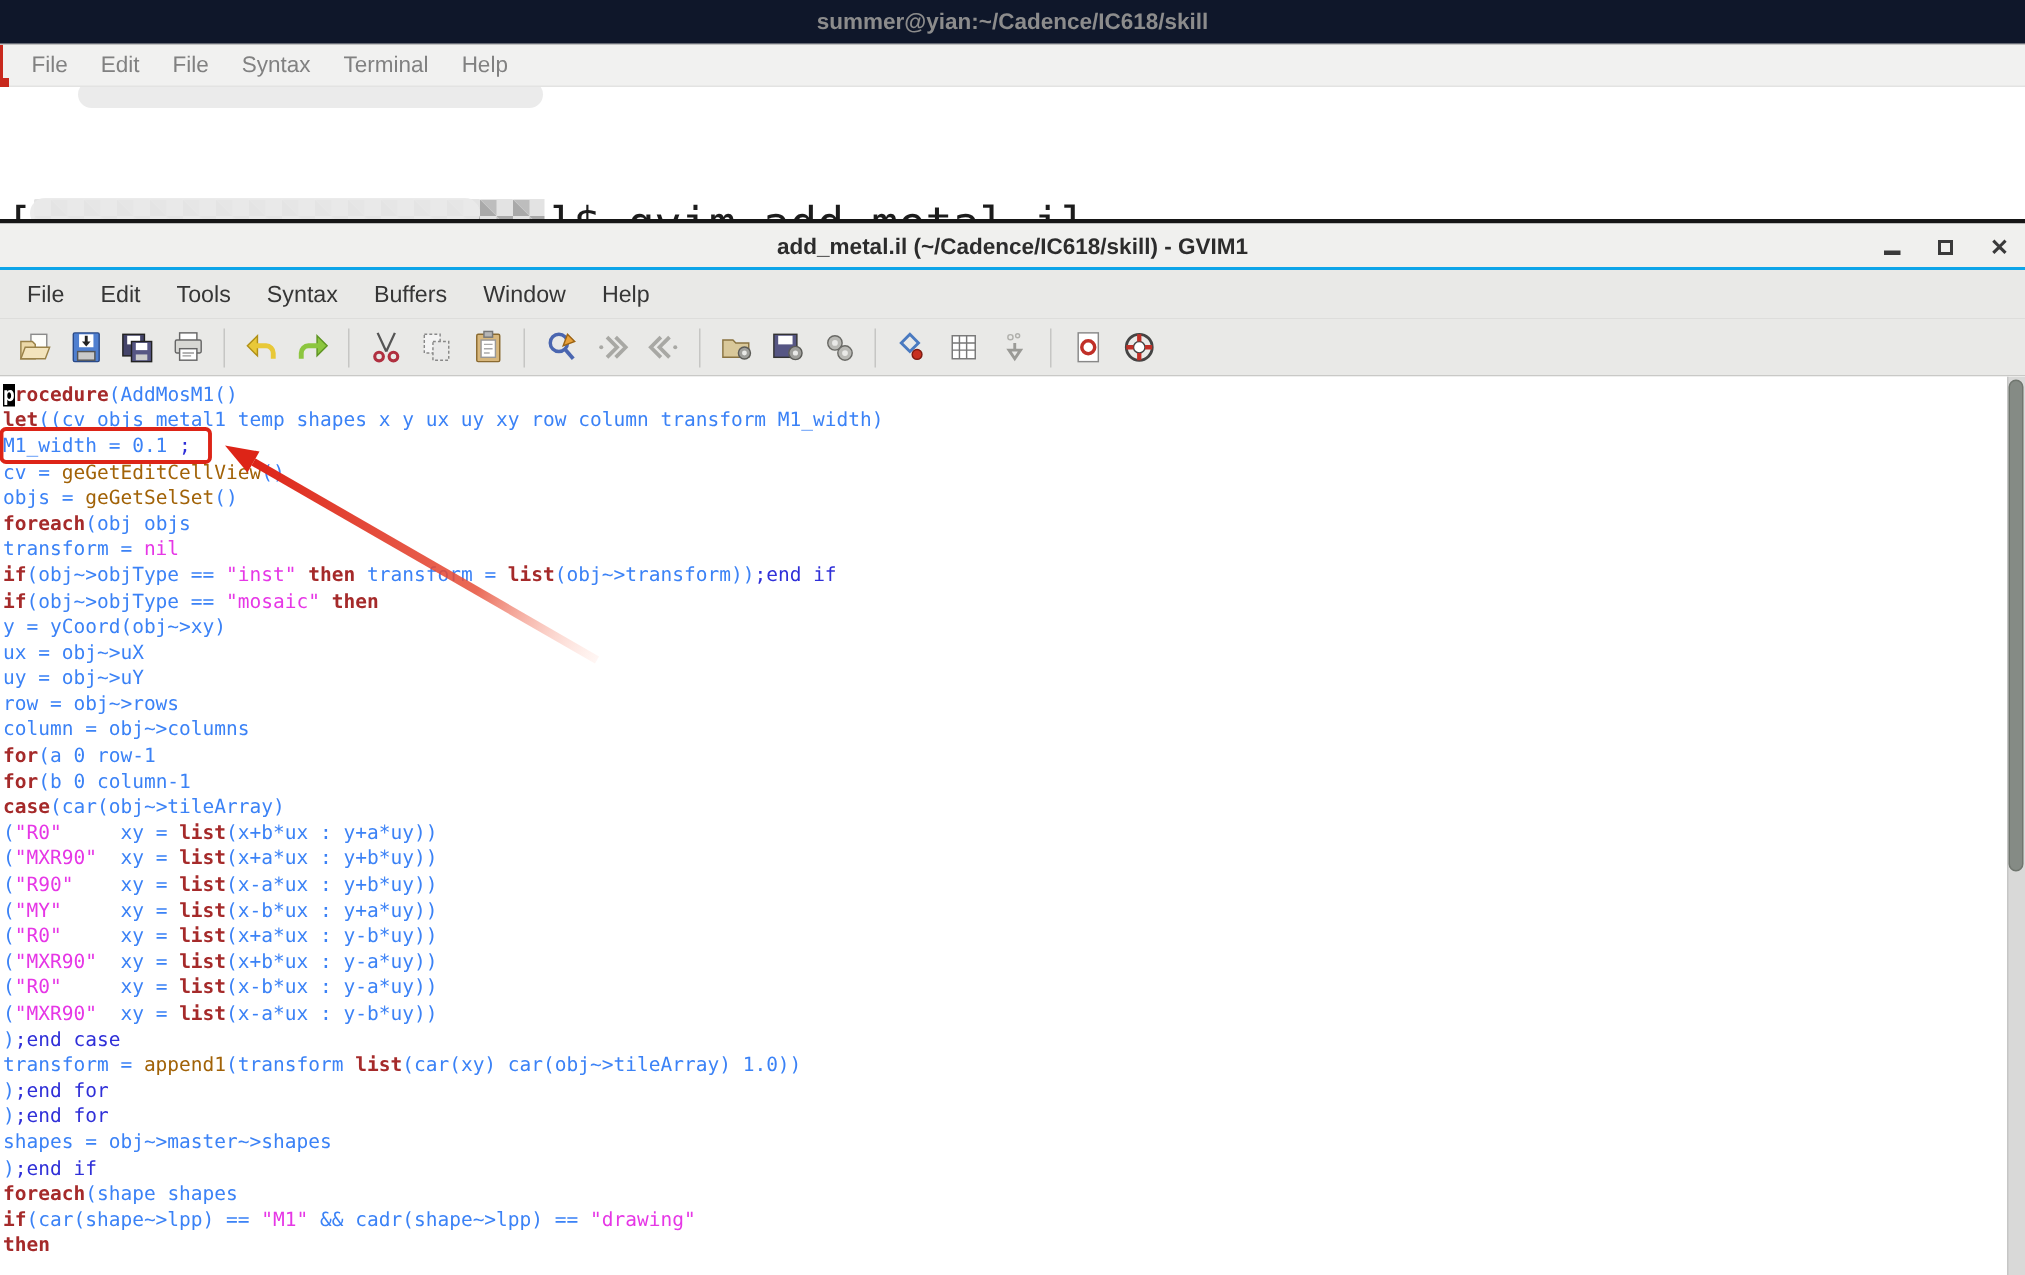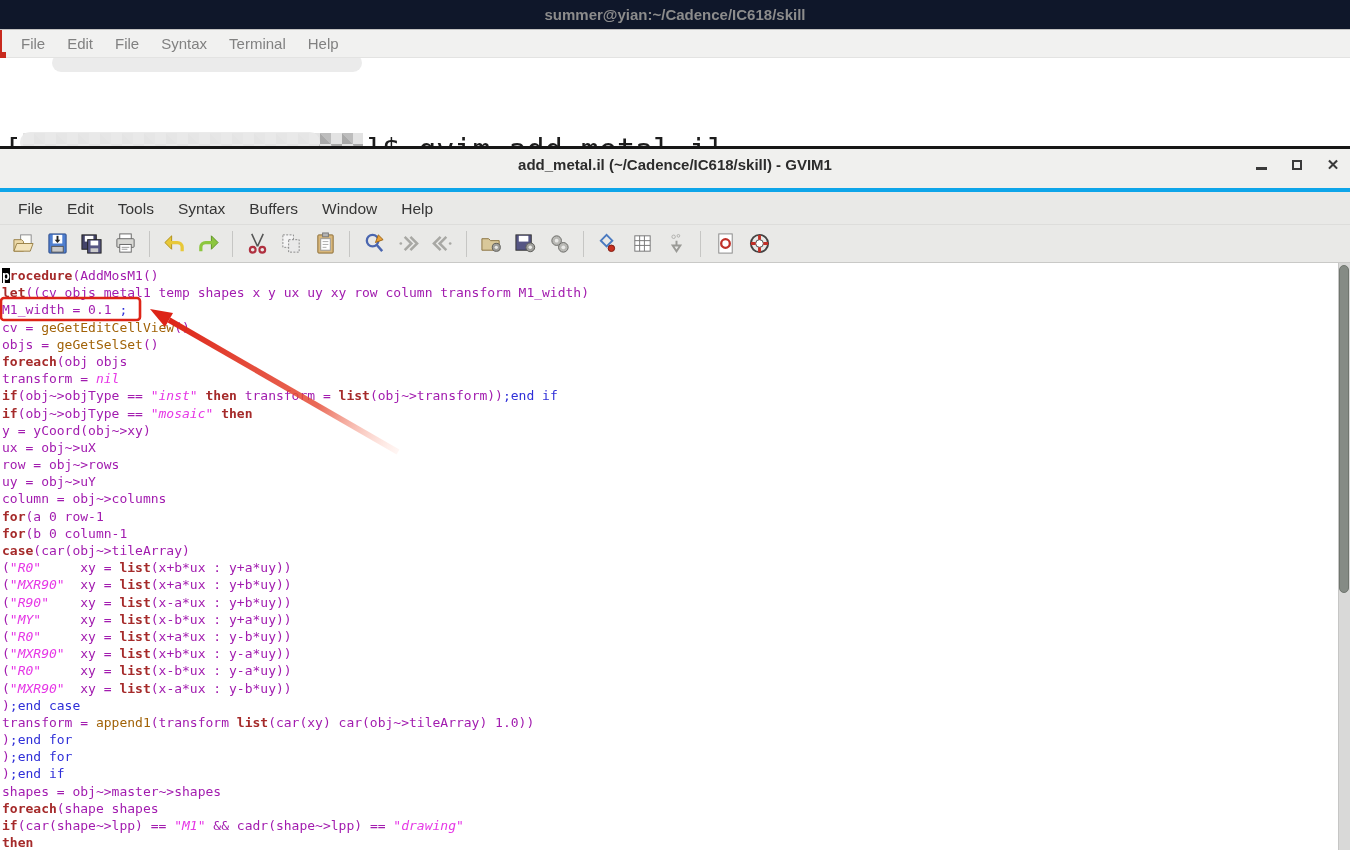--- a/index.html
+++ b/index.html
@@ -27,21 +27,21 @@
               linear-gradient(45deg,#a9a9a9 25%,#e3e3e3 25%,#e3e3e3 75%,#a9a9a9 75%);
             background-size:22px 22px; background-position:0 0,11px 11px; }
   .censor.c1 { width:340px; }
   .blob { position:absolute; background:rgba(233,233,233,.92); border-radius:14px; pointer-events:none; }
   .blob.b1 { left:52px; top:-4px; width:310px; height:18px; }
   .blob.b2 { left:20px; bottom:-6px; width:300px; height:20px; }
 
   
   .gvim { position:absolute; left:0; top:146px; width:1350px; height:704px;
           border-top:3px solid #161616; background:#fff; }
-  .gvim-titlebar { position:relative; height:43px; background:#f0f0ee; border-bottom:4px solid #0ea5e9; }
+  .gvim-titlebar { position:relative; height:31px; background:#f0f0ee; border-bottom:2px solid #0ea5e9; }
   .gvim-title { position:absolute; left:0; right:0; top:0; line-height:31px; text-align:center;
                 color:#2c2c2c; font-size:15px; font-weight:bold; }
   .win-btns { position:absolute; right:6px; top:0; height:31px; display:flex; align-items:center; gap:14px; }
   .win-btn { width:22px; height:22px; display:flex; align-items:center; justify-content:center;
              color:#3a3a3a; font-size:15px; font-weight:bold; cursor:default; }
   .max-glyph { width:10px; height:10px; border:2px solid #3a3a3a; display:inline-block; }
   .min-glyph { width:11px; height:3px; background:#3a3a3a; display:inline-block; margin-top:8px; }
 
   .gvim-menubar { height:33px; background:#e9e9e7; border-bottom:1px solid #dddddb;
                   display:flex; align-items:center; padding-left:6px; }
@@ -52,24 +52,24 @@
   .tb-btn { width:30px; height:30px; margin:0 2px; display:flex; align-items:center; justify-content:center;
             border:1px solid transparent; border-radius:3px; }
   .tb-btn svg { width:23px; height:23px; display:block; }
   .tb-sep { width:1px; height:26px; background:#c6c6c4; margin:0 7px; }
 
   
   .gvim-code { position:relative; height:599px; background:#fff; overflow:hidden;
                font-family:"DejaVu Sans Mono", monospace; font-size:13px; line-height:17.2px;
                padding:4px 0 0 2px; }
   .code-line { white-space:pre; height:17.2px; }
-  .tk-n { color:#a21caf; }
+  .tk-n { color:#3b82f6; }
   .tk-k { color:#a52a2a; font-weight:bold; }
   .tk-f { color:#1f9e9e; }
-  .tk-s { color:#e637e6;font-style:italic; }
+  .tk-s { color:#e637e6; }
   .tk-c { color:#2f2fd8; }
   .tk-cur { background:#000; color:#fff; font-weight:bold; }
 
   .annot-svg { position:absolute; left:0; top:0; width:1350px; height:599px; pointer-events:none; }
 
   .scroll-track { position:absolute; right:0; top:0; width:12px; height:599px;
                   background:#d9d9d8; border-left:1px solid #c6c6c5; }
   .scroll-thumb { position:absolute; right:1px; top:2px; width:10px; height:328px;
                   background:#858b85; border:1px solid #70766f; border-radius:5px; }
 </style>
@@ -278,40 +278,40 @@
         <div class="code-line"><span class="tk-k">let</span><span class="tk-n">((cv objs metal1 temp shapes x y ux uy xy row column transform M1_width)</span></div>
         <div class="code-line"><span class="tk-n">M1_width = 0.1 </span><span class="tk-c">;</span></div>
         <div class="code-line"><span class="tk-n">cv = </span><span class="tk-f">geGetEditCellView</span><span class="tk-n">()</span></div>
         <div class="code-line"><span class="tk-n">objs = </span><span class="tk-f">geGetSelSet</span><span class="tk-n">()</span></div>
         <div class="code-line"><span class="tk-k">foreach</span><span class="tk-n">(obj objs</span></div>
         <div class="code-line"><span class="tk-n">transform = </span><span class="tk-s">nil</span></div>
         <div class="code-line"><span class="tk-k">if</span><span class="tk-n">(obj~&gt;objType == </span><span class="tk-s">"inst"</span><span class="tk-n"> </span><span class="tk-k">then</span><span class="tk-n"> transform = </span><span class="tk-k">list</span><span class="tk-n">(obj~&gt;transform))</span><span class="tk-c">;end if</span></div>
         <div class="code-line"><span class="tk-k">if</span><span class="tk-n">(obj~&gt;objType == </span><span class="tk-s">"mosaic"</span><span class="tk-n"> </span><span class="tk-k">then</span></div>
         <div class="code-line"><span class="tk-n">y = yCoord(obj~&gt;xy)</span></div>
         <div class="code-line"><span class="tk-n">ux = obj~&gt;uX</span></div>
+        <div class="code-line"><span class="tk-n">uy = obj~&gt;uY</span></div>
         <div class="code-line"><span class="tk-n">row = obj~&gt;rows</span></div>
-        <div class="code-line"><span class="tk-n">uy = obj~&gt;uY</span></div>
         <div class="code-line"><span class="tk-n">column = obj~&gt;columns</span></div>
         <div class="code-line"><span class="tk-k">for</span><span class="tk-n">(a 0 row-1</span></div>
         <div class="code-line"><span class="tk-k">for</span><span class="tk-n">(b 0 column-1</span></div>
         <div class="code-line"><span class="tk-k">case</span><span class="tk-n">(car(obj~&gt;tileArray)</span></div>
         <div class="code-line"><span class="tk-n">(</span><span class="tk-s">"R0"</span><span class="tk-n">     xy = </span><span class="tk-k">list</span><span class="tk-n">(x+b*ux : y+a*uy))</span></div>
         <div class="code-line"><span class="tk-n">(</span><span class="tk-s">"MXR90"</span><span class="tk-n">  xy = </span><span class="tk-k">list</span><span class="tk-n">(x+a*ux : y+b*uy))</span></div>
         <div class="code-line"><span class="tk-n">(</span><span class="tk-s">"R90"</span><span class="tk-n">    xy = </span><span class="tk-k">list</span><span class="tk-n">(x-a*ux : y+b*uy))</span></div>
         <div class="code-line"><span class="tk-n">(</span><span class="tk-s">"MY"</span><span class="tk-n">     xy = </span><span class="tk-k">list</span><span class="tk-n">(x-b*ux : y+a*uy))</span></div>
         <div class="code-line"><span class="tk-n">(</span><span class="tk-s">"R0"</span><span class="tk-n">     xy = </span><span class="tk-k">list</span><span class="tk-n">(x+a*ux : y-b*uy))</span></div>
         <div class="code-line"><span class="tk-n">(</span><span class="tk-s">"MXR90"</span><span class="tk-n">  xy = </span><span class="tk-k">list</span><span class="tk-n">(x+b*ux : y-a*uy))</span></div>
         <div class="code-line"><span class="tk-n">(</span><span class="tk-s">"R0"</span><span class="tk-n">     xy = </span><span class="tk-k">list</span><span class="tk-n">(x-b*ux : y-a*uy))</span></div>
         <div class="code-line"><span class="tk-n">(</span><span class="tk-s">"MXR90"</span><span class="tk-n">  xy = </span><span class="tk-k">list</span><span class="tk-n">(x-a*ux : y-b*uy))</span></div>
         <div class="code-line"><span class="tk-n">)</span><span class="tk-c">;end case</span></div>
         <div class="code-line"><span class="tk-n">transform = </span><span class="tk-f">append1</span><span class="tk-n">(transform </span><span class="tk-k">list</span><span class="tk-n">(car(xy) car(obj~&gt;tileArray) 1.0))</span></div>
         <div class="code-line"><span class="tk-n">)</span><span class="tk-c">;end for</span></div>
         <div class="code-line"><span class="tk-n">)</span><span class="tk-c">;end for</span></div>
+        <div class="code-line"><span class="tk-n">shapes = obj~&gt;master~&gt;shapes</span></div>
         <div class="code-line"><span class="tk-n">)</span><span class="tk-c">;end if</span></div>
-        <div class="code-line"><span class="tk-n">shapes = obj~&gt;master~&gt;shapes</span></div>
         <div class="code-line"><span class="tk-k">foreach</span><span class="tk-n">(shape shapes</span></div>
         <div class="code-line"><span class="tk-k">if</span><span class="tk-n">(car(shape~&gt;lpp) == </span><span class="tk-s">"M1"</span><span class="tk-n"> &amp;&amp; cadr(shape~&gt;lpp) == </span><span class="tk-s">"drawing"</span></div>
         <div class="code-line"><span class="tk-k">then</span></div>
         <svg class="annot-svg" viewBox="0 0 1350 599">
         <defs>
           <linearGradient id="arrowGrad" x1="169" y1="57" x2="398" y2="189" gradientUnits="userSpaceOnUse">
             <stop offset="0" stop-color="#dd2417" stop-opacity="1"></stop>
             <stop offset="0.65" stop-color="#e6503a" stop-opacity="0.85"></stop>
             <stop offset="1" stop-color="#ffc4b4" stop-opacity="0.15"></stop>
           </linearGradient>

